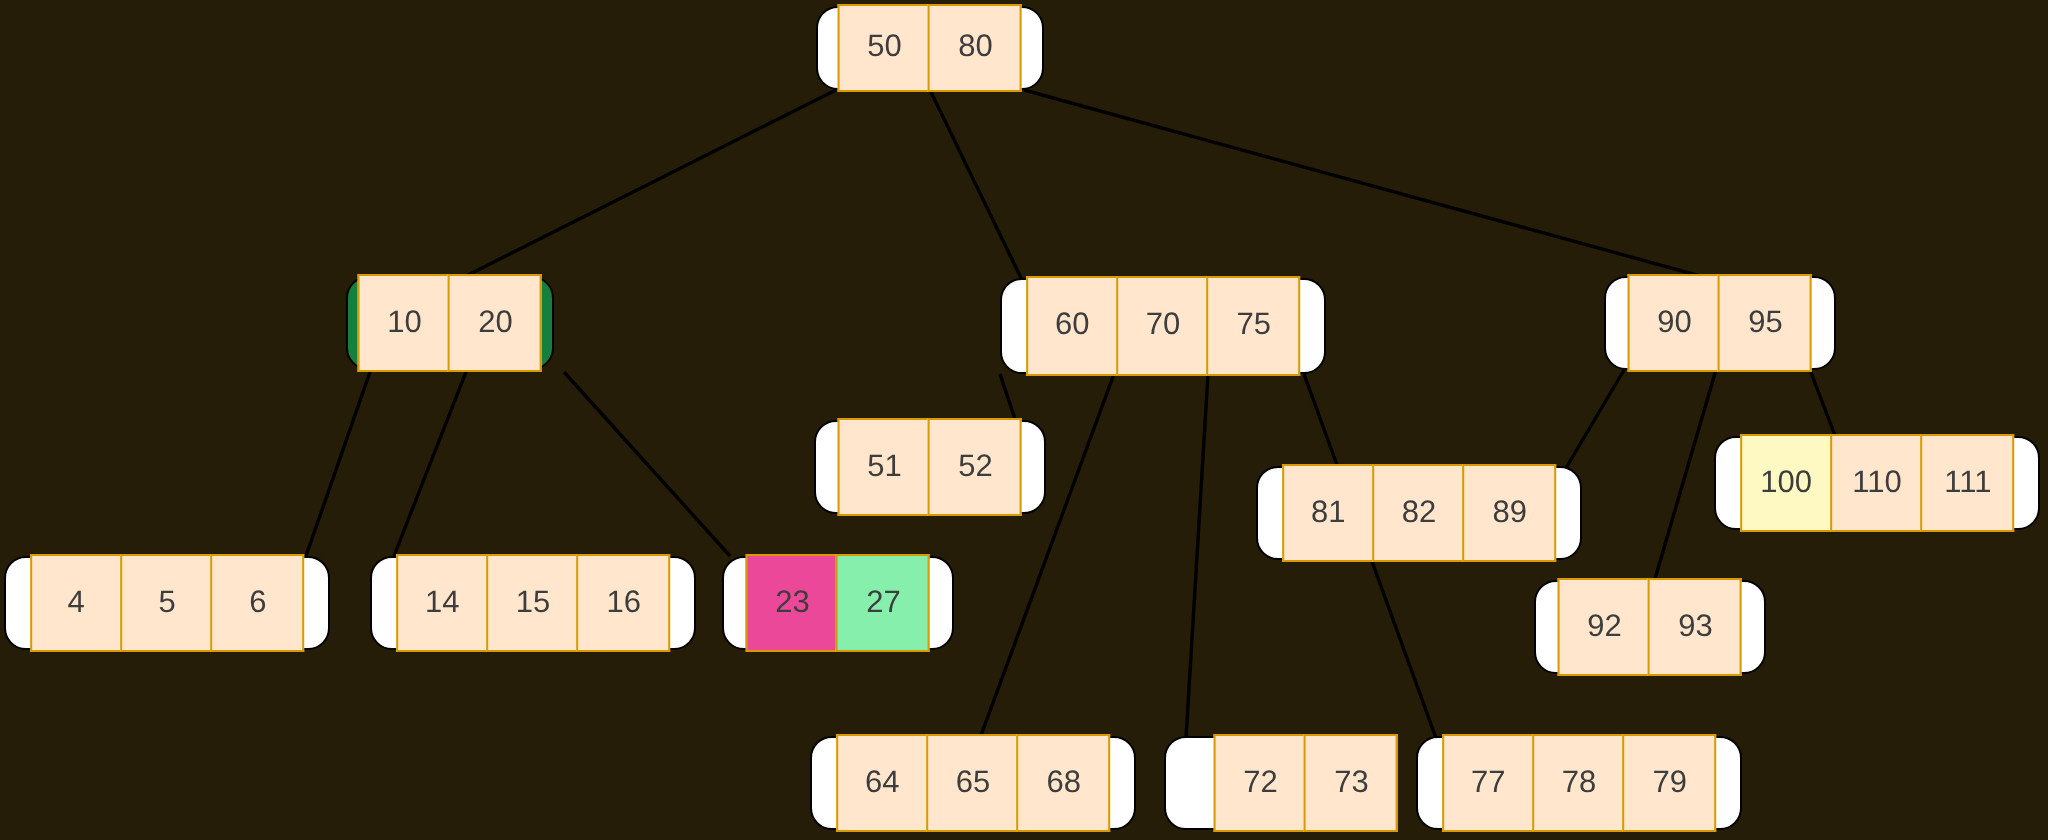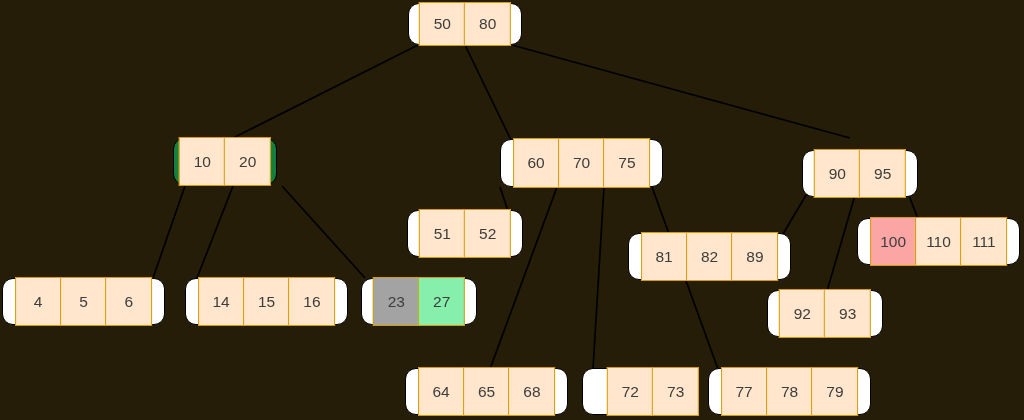--- a/index.html
+++ b/index.html
@@ -74,21 +74,21 @@
         <div class="cell" style="background: rgb(255, 230, 204); border-color: rgb(215, 155, 0); color: rgb(61, 61, 61);">20</div>
       </div>
     </div>
     <div class="bnode" style="left: 500px; top: 139px; width: 163px; height: 48px; background: rgb(255, 255, 255); border-color: rgb(0, 0, 0);">
       <div class="cells">
         <div class="cell" style="background: rgb(255, 230, 204); border-color: rgb(215, 155, 0); color: rgb(61, 61, 61);">60</div>
         <div class="cell" style="background: rgb(255, 230, 204); border-color: rgb(215, 155, 0); color: rgb(61, 61, 61);">70</div>
         <div class="cell" style="background: rgb(255, 230, 204); border-color: rgb(215, 155, 0); color: rgb(61, 61, 61);">75</div>
       </div>
     </div>
-    <div class="bnode" style="left: 802px; top: 138px; width: 116px; height: 47px; background: rgb(255, 255, 255); border-color: rgb(0, 0, 0); margin-top: 12px;">
+    <div class="bnode" style="left: 802px; top: 138px; width: 116px; height: 47px; background: rgb(255, 255, 255); border-color: rgb(0, 0, 0);">
       <div class="cells">
         <div class="cell" style="background: rgb(255, 230, 204); border-color: rgb(215, 155, 0); color: rgb(61, 61, 61);">90</div>
         <div class="cell" style="background: rgb(255, 230, 204); border-color: rgb(215, 155, 0); color: rgb(61, 61, 61);">95</div>
       </div>
     </div>
     <div class="bnode" style="left: 407px; top: 210px; width: 116px; height: 47px; background: rgb(255, 255, 255); border-color: rgb(0, 0, 0);">
       <div class="cells">
         <div class="cell" style="background: rgb(255, 230, 204); border-color: rgb(215, 155, 0); color: rgb(61, 61, 61);">51</div>
         <div class="cell" style="background: rgb(255, 230, 204); border-color: rgb(215, 155, 0); color: rgb(61, 61, 61); text-align: center;">52</div>
       </div>
@@ -102,34 +102,34 @@
     </div>
     <div class="bnode" style="left: 185px; top: 278px; width: 163px; height: 47px; background: rgb(255, 255, 255); border-color: rgb(0, 0, 0);">
       <div class="cells">
         <div class="cell" style="background: rgb(255, 230, 204); border-color: rgb(215, 155, 0); color: rgb(61, 61, 61);">14</div>
         <div class="cell" style="background: rgb(255, 230, 204); border-color: rgb(215, 155, 0); color: rgb(61, 61, 61);">15</div>
         <div class="cell" style="background: rgb(255, 230, 204); border-color: rgb(215, 155, 0); color: rgb(61, 61, 61);">16</div>
       </div>
     </div>
     <div class="bnode" style="left: 361px; top: 278px; width: 116px; height: 47px; background: rgb(255, 255, 255); border-color: rgb(0, 0, 0);">
       <div class="cells">
-        <div class="cell" style="background: #a3a3a3; border-color: rgb(215, 155, 0); color: rgb(61, 61, 61);">23</div>
+        <div class="cell" style="background: #ec4899; border-color: rgb(215, 155, 0); color: rgb(61, 61, 61);">23</div>
         <div class="cell" style="background: #86efac; border-color: rgb(215, 155, 0); color: rgb(61, 61, 61);">27</div>
       </div>
     </div>
     <div class="bnode" style="left: 628px; top: 233px; width: 163px; height: 47px; background: rgb(255, 255, 255); border-color: rgb(0, 0, 0);">
       <div class="cells">
         <div class="cell" style="background: rgb(255, 230, 204); border-color: rgb(215, 155, 0); color: rgb(61, 61, 61);">81</div>
         <div class="cell" style="background: rgb(255, 230, 204); border-color: rgb(215, 155, 0); color: rgb(61, 61, 61);">82</div>
         <div class="cell" style="background: rgb(255, 230, 204); border-color: rgb(215, 155, 0); color: rgb(61, 61, 61);">89</div>
       </div>
     </div>
     <div class="bnode" style="left: 857px; top: 218px; width: 163px; height: 47px; background: rgb(255, 255, 255); border-color: rgb(0, 0, 0);">
       <div class="cells">
-        <div class="cell" style="background: #fca5a5; border-color: rgb(215, 155, 0); color: rgb(61, 61, 61);">100</div>
+        <div class="cell" style="background: #fef9c3; border-color: rgb(215, 155, 0); color: rgb(61, 61, 61);">100</div>
         <div class="cell" style="background: rgb(255, 230, 204); border-color: rgb(215, 155, 0); color: rgb(61, 61, 61);">110</div>
         <div class="cell" style="background: rgb(255, 230, 204); border-color: rgb(215, 155, 0); color: rgb(61, 61, 61);">111</div>
       </div>
     </div>
     <div class="bnode" style="left: 767px; top: 290px; width: 116px; height: 47px; background: rgb(255, 255, 255); border-color: rgb(0, 0, 0);">
       <div class="cells">
         <div class="cell" style="background: rgb(255, 230, 204); border-color: rgb(215, 155, 0); color: rgb(61, 61, 61);">92</div>
         <div class="cell" style="background: rgb(255, 230, 204); border-color: rgb(215, 155, 0); color: rgb(61, 61, 61);">93</div>
       </div>
     </div>

